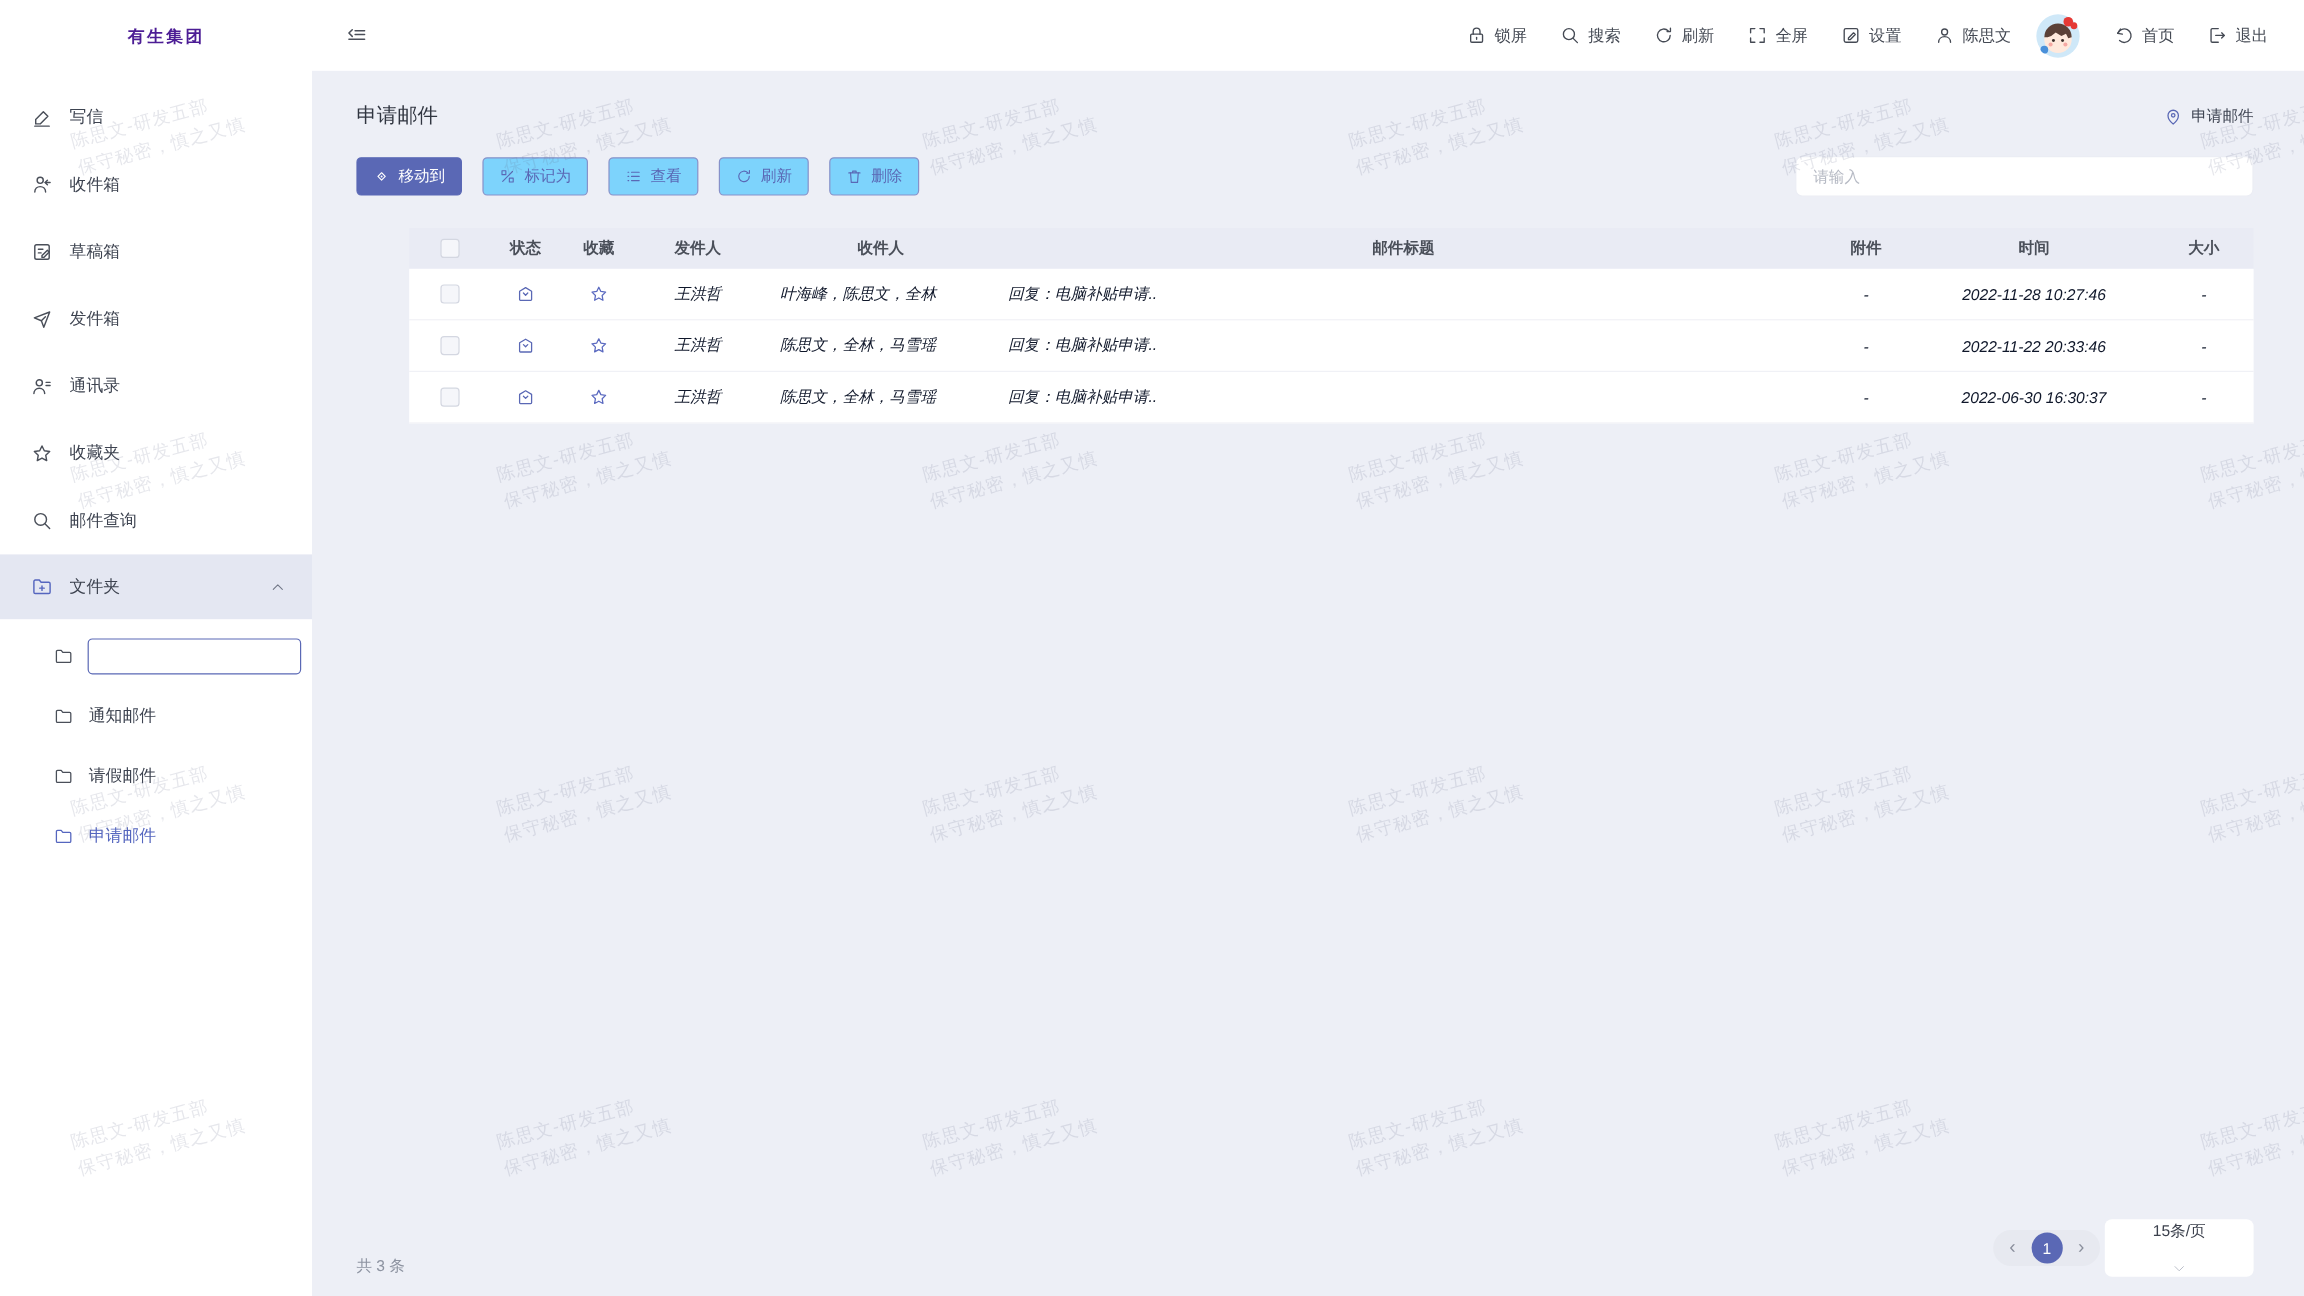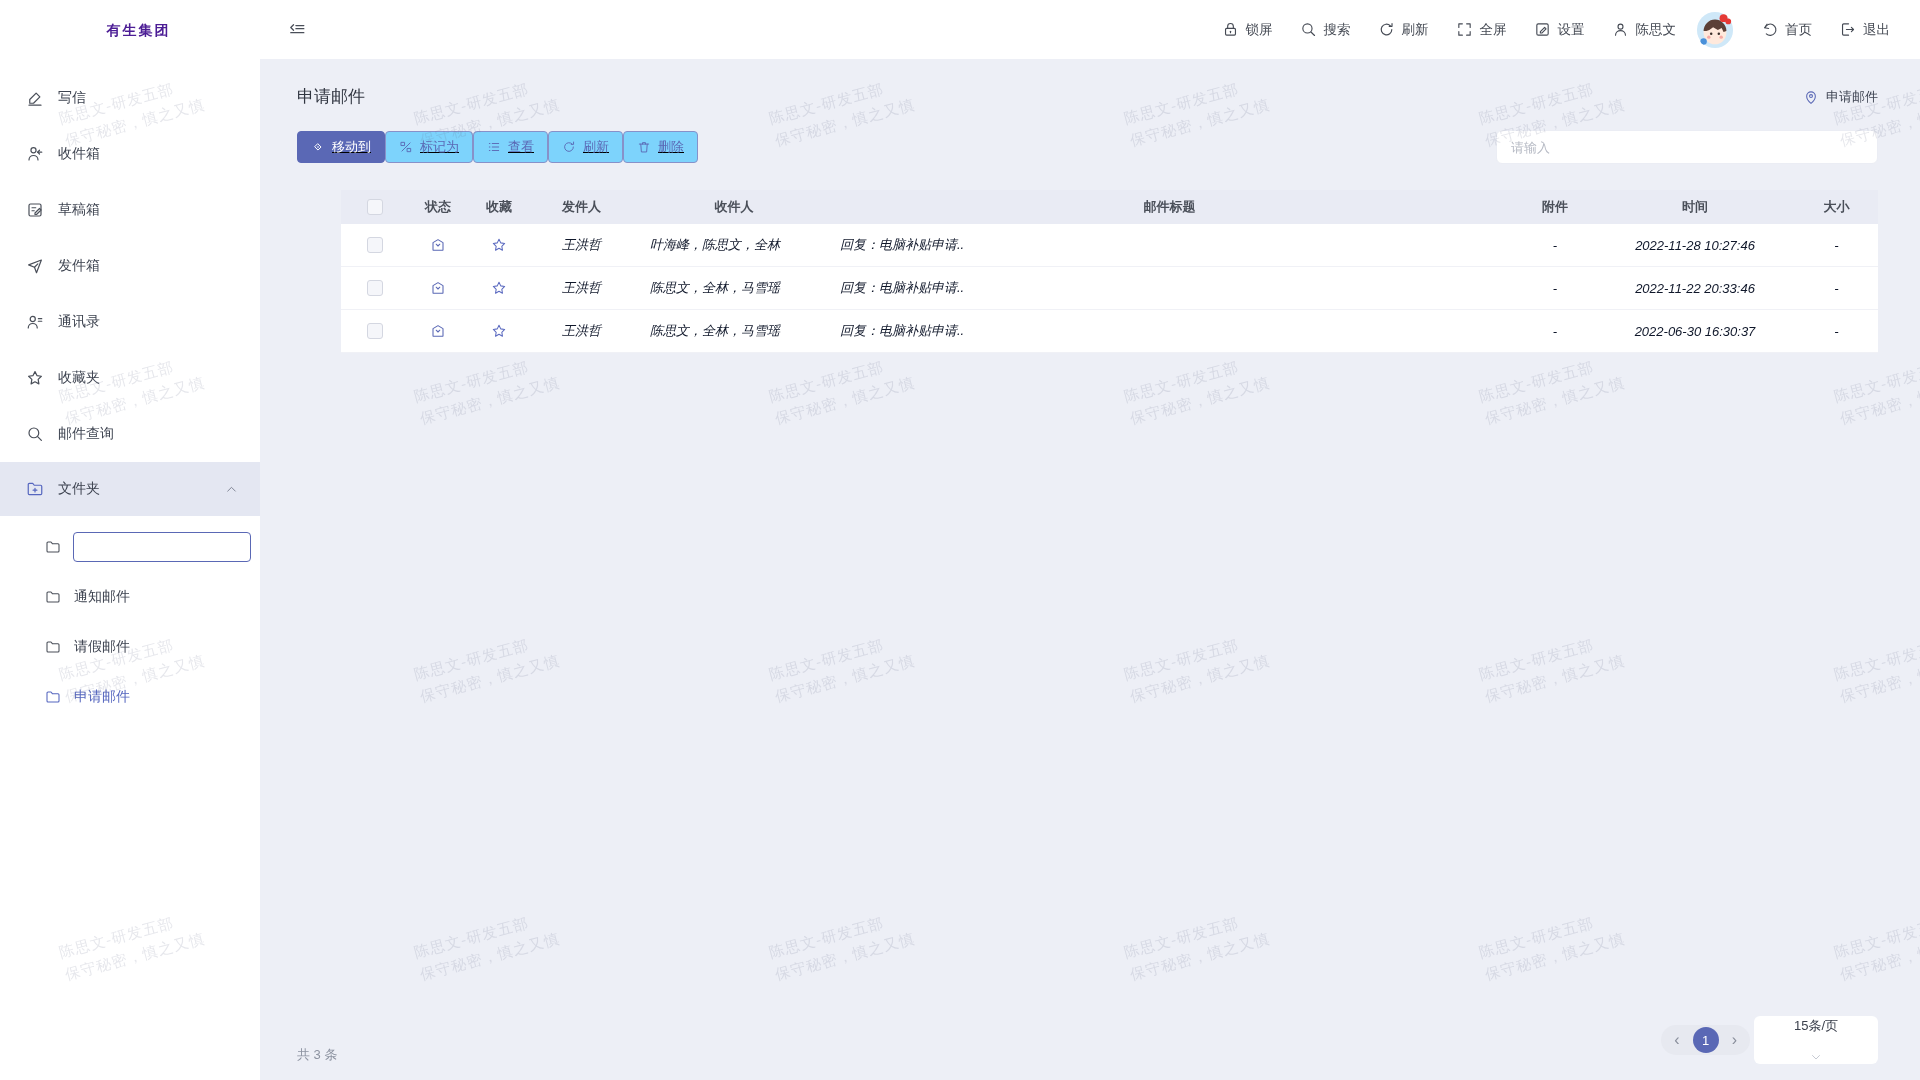--- a/index.html
+++ b/index.html
@@ -46,21 +46,21 @@
 
   
   .main{position:absolute;left:260px;top:59px;right:0;bottom:0;box-sizing:border-box;
         padding:0 42px 0 37px;}
   .title-row{margin-top:26px;display:flex;align-items:center;justify-content:space-between;}
   .page-title{font-size:17px;font-weight:500;color:#303540;}
   .breadcrumb{display:flex;align-items:center;gap:7px;font-size:13px;color:#3E4452;}
   .breadcrumb .icon{color:#5A68B5;}
 
   .toolbar-row{margin-top:22px;display:flex;align-items:center;justify-content:space-between;}
-  .btn-group{display:flex;gap:0;text-decoration:underline;}
+  .btn-group{display:flex;gap:17px;}
   .btn{height:32px;display:inline-flex;align-items:center;gap:7px;padding:0 13px;
        border-radius:4px;font-size:13px;cursor:pointer;box-sizing:border-box;}
   .btn-primary{background:#5A68B5;color:#fff;border:1px solid #5A68B5;}
   .btn-outline{background:#7dd3fc;color:#5A68B5;border:1px solid #8791C9;}
   .search-input{width:382px;height:34px;border-radius:6px;border:1px solid #EBEDF4;background:#fff;
                 outline:none;padding:0 14px;font-size:13px;color:#3D4350;box-sizing:border-box;}
   .search-input::placeholder{color:#B6BAC4;}
 
   
   .mail-table{margin-top:26px;padding-left:44px;}

